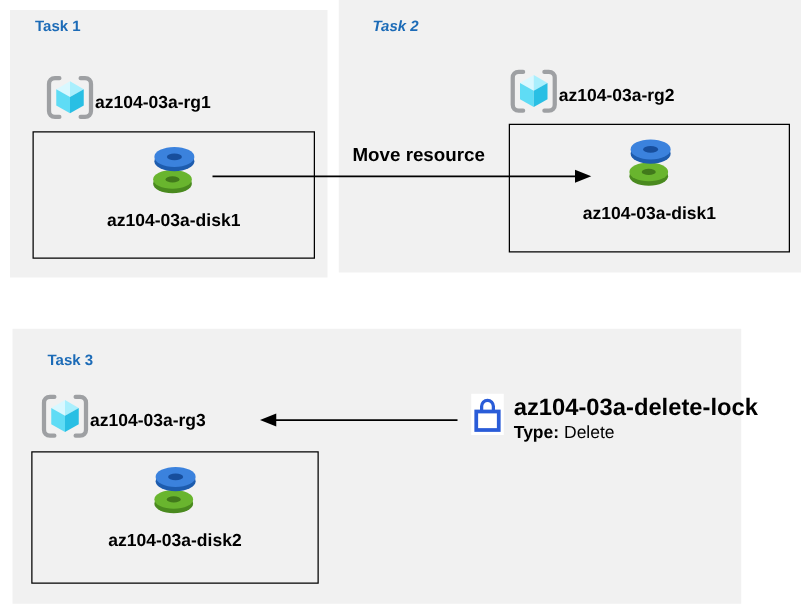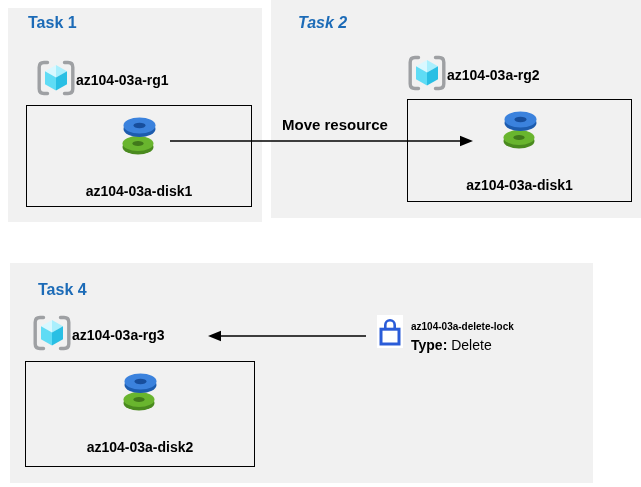--- a/index.html
+++ b/index.html
@@ -2,43 +2,43 @@
 <html style="--panel-bg: #F1F1F1; --title-blue: #1C6BB7;"><head>
 <meta charset="utf-8">
 <style>
   html,body{margin:0;padding:0;background:#ffffff;}
   #canvas{
     position:relative;width:641px;height:487px;background:#ffffff;overflow:hidden;
     font-family:"Liberation Sans",sans-serif;color:#000;
   }
   .panel{position:absolute;background:var(--panel-bg,#F1F1F1);}
   .task-title{
-    position:absolute;font-size:16px;font-weight:bold;color:var(--title-blue,#1C6BB7);
+    position:absolute;font-size:12px;font-weight:bold;color:var(--title-blue,#1C6BB7);
     white-space:nowrap;
   }
   .rg-row{position:absolute;display:flex;align-items:center;}
   .rg-label{font-size:14px;font-weight:bold;white-space:nowrap;}
   .res-box{
     position:absolute;border:1.5px solid #000;box-sizing:border-box;
     display:flex;flex-direction:column;align-items:center;justify-content:flex-start;
-    padding-top:7px;gap:22px;
+    padding-top:7px;gap:6px;
   }
   .res-label{font-size:14px;font-weight:bold;white-space:nowrap;}
   .arrow-layer{position:absolute;left:0;top:0;pointer-events:none;}
   .move-label{
     position:absolute;left:282px;top:116px;font-size:15px;font-weight:bold;white-space:nowrap;
   }
   .lock-box{
     position:absolute;left:377px;top:315px;width:26px;height:33px;background:#fff;
     display:flex;align-items:center;justify-content:center;
   }
   .lock-text{
     position:absolute;left:411px;top:317px;font-size:14px;line-height:19px;white-space:nowrap;
   }
-  .lock-name{font-weight:bold;font-size:10px;}
+  .lock-name{font-weight:bold;font-size:19px;}
   .lock-type-label{font-weight:bold;}
   .icon{display:block;}
 </style>
 </head>
 <body>
 
 <div id="canvas">
 
   <div class="panel" style="left:8px;top:8px;width:254px;height:214px;"></div>
   <div class="task-title" style="left:28px;top:14px;">Task 1</div>
@@ -96,21 +96,21 @@
         <ellipse cx="21" cy="30.5" rx="5.6" ry="2.5" fill="#41791B"></ellipse>
         <ellipse cx="22.5" cy="16" rx="16" ry="8" fill="#1D5CAE"></ellipse>
         <ellipse cx="22.5" cy="12.5" rx="16" ry="8" fill="#3B82DD"></ellipse>
         <ellipse cx="22.5" cy="12.5" rx="6" ry="2.7" fill="#174E9C"></ellipse>
       </svg>
     </span>
     <span class="res-label">az104-03a-disk1</span>
   </div>
 
   <div class="panel" style="left:10px;top:263px;width:583px;height:220px;"></div>
-  <div class="task-title" style="left:38px;top:281px;">Task 4</div>
+  <div class="task-title" style="left:38px;top:281px;">Task 3</div>
 
   <div class="rg-row" style="left:32px;top:315px;">
     <span class="icon">
       <svg width="40" height="36" viewBox="0 0 40 36">
         <path d="M11.5 2.5 H8 C5 2.5 3.2 4.4 3.2 7.2 V28.8 C3.2 31.6 5 33.5 8 33.5 H11.5" fill="none" stroke="#9EA0A3" stroke-width="3.4" stroke-linecap="round"></path>
         <path d="M28.5 2.5 H32 C35 2.5 36.8 4.4 36.8 7.2 V28.8 C36.8 31.6 35 33.5 32 33.5 H28.5" fill="none" stroke="#9EA0A3" stroke-width="3.4" stroke-linecap="round"></path>
         <polygon points="20,5 9,11.3 20,17.6" fill="#D9F8FF"></polygon>
         <polygon points="20,5 31,11.3 20,17.6" fill="#A9EFFD"></polygon>
         <polygon points="9,11.3 20,17.6 20,30.6 9,24.3" fill="#5FDCF5"></polygon>
         <polygon points="31,11.3 20,17.6 20,30.6 31,24.3" fill="#29BFE4"></polygon>

